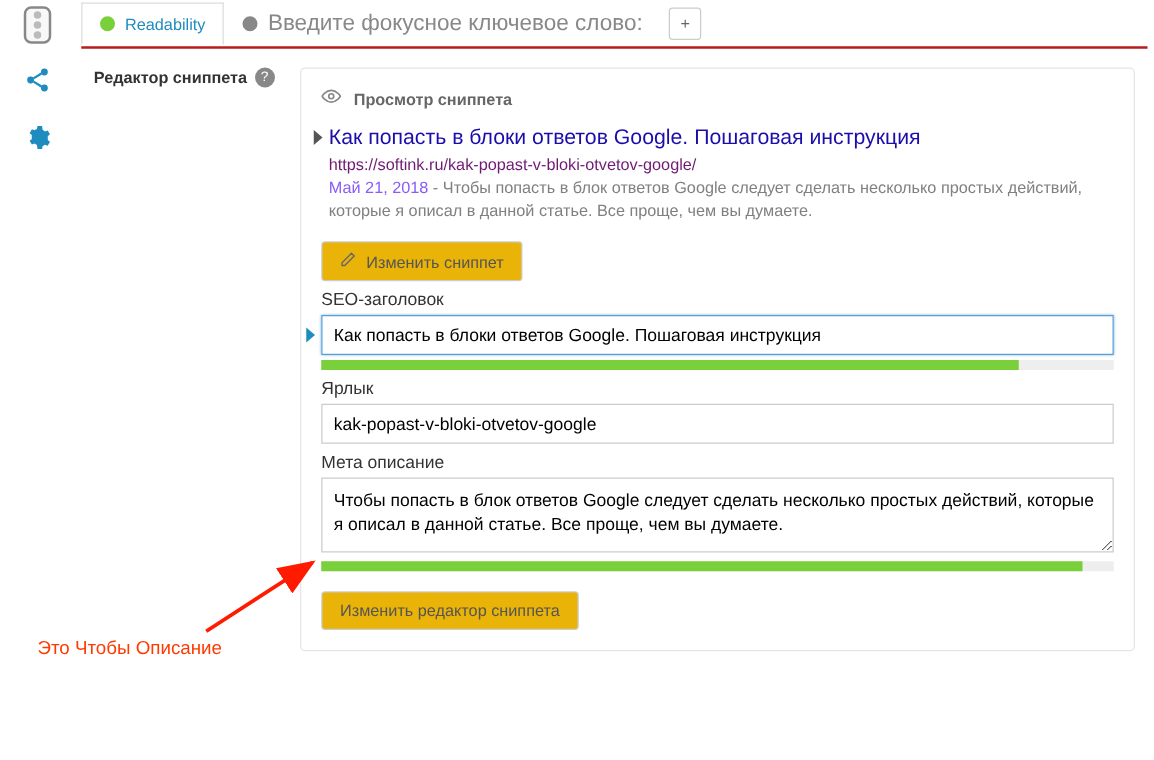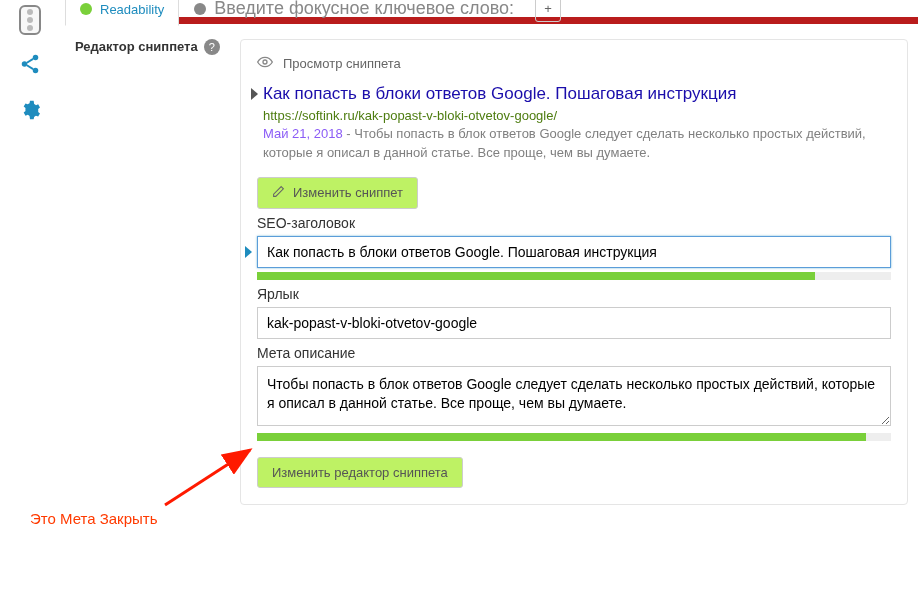--- a/index.html
+++ b/index.html
@@ -3,43 +3,43 @@
 <meta charset="utf-8">
 <style>
   * { box-sizing: border-box; margin: 0; padding: 0; }
   body { font-family: -apple-system, "Segoe UI", Arial, sans-serif; font-size: 13px; color: #555; background: #fff; width: 923px; height: 608px; position: relative; }
   .side-rail { position: absolute; left: 10px; top: 5px; width: 40px; display: flex; flex-direction: column; align-items: center; gap: 18px; }
   .traffic-icon { width: 22px; height: 30px; border: 2px solid #888; border-radius: 6px; display: flex; flex-direction: column; align-items: center; justify-content: space-evenly; background: #f8f8f8; }
   .traffic-icon span { width: 6px; height: 6px; border-radius: 50%; background: #bbb; }
   .share-icon { color: #1e8cbe; font-size: 22px; }
   .gear-icon { color: #1e8cbe; font-size: 22px; }
   .main { position: absolute; left: 65px; top: 0; right: 5px; }
-  .tabs { display: flex; align-items: center; border-bottom: 7px solid #b91c1c; height: 24px; }
+  .tabs { display: flex; align-items: center; border-bottom: 2px solid #b91c1c; height: 39px; }
   .tab { display: flex; align-items: center; gap: 8px; padding: 0 14px; height: 34px; border: 1px solid transparent; cursor: pointer; }
   .tab.active { border: 1px solid #ddd; border-bottom: 1px solid #fff; background: #fff; margin-bottom: -1px; }
   .tab-dot { width: 12px; height: 12px; border-radius: 50%; }
   .dot-green { background: #7ad03a; }
   .dot-gray { background: #888; }
   .tab-label-readability { color: #1e8cbe; font-size: 13px; }
   .tab-label-keyword { color: #888; font-size: 18px; }
   .tab-plus { width: 26px; height: 26px; border: 1px solid #ccc; border-radius: 3px; display: flex; align-items: center; justify-content: center; color: #666; cursor: pointer; margin-left: 6px; }
   .content { display: flex; padding: 15px 10px 10px 10px; gap: 15px; }
   .left-col { width: 150px; flex-shrink: 0; display: flex; align-items: flex-start; gap: 6px; }
   .left-col .lbl { font-weight: 600; color: #333; font-size: 13px; }
   .help-dot { width: 16px; height: 16px; border-radius: 50%; background: #888; color: #fff; font-size: 11px; display: flex; align-items: center; justify-content: center; cursor: default; }
   .right-col { flex: 1; border: 1px solid #e5e5e5; border-radius: 4px; padding: 14px 16px 16px 16px; }
-  .preview-head { display: flex; align-items: center; gap: 10px; color: #666; margin-bottom: 10px; }
+  .preview-head { display: flex; align-items: center; gap: 10px; color: #666; margin-bottom: 10px; font-weight: bold; }
   .eye-icon { font-size: 15px; color: #888; }
   .snippet-preview { margin: 0 0 14px 6px; position: relative; }
   .snip-caret { width:0; height:0; border-top:6px solid transparent; border-bottom:6px solid transparent; border-left:7px solid #555; position:absolute; left:-12px; top:5px; }
   .snip-title { color: #1a0dab; font-size: 17px; line-height: 1.3; }
-  .snip-url { color: #4d7c0f; font-size: 13px; margin: 3px 0 2px; }
+  .snip-url { color: #701a75; font-size: 13px; margin: 3px 0 2px; }
   .snip-desc { color: #808080; font-size: 13px; line-height: 1.45; }
   .snip-date { color: #8b5cf6; }
-  .edit-btn, .close-btn { display: inline-flex; align-items: center; gap: 8px; padding: 7px 14px; border: 1px solid #ccc; background: #bef264; color: #555; border-radius: 3px; cursor: pointer; font-size: 13px; }
+  .edit-btn, .close-btn { display: inline-flex; align-items: flex-end; gap: 8px; padding: 7px 14px; border: 1px solid #ccc; background: #eab308; color: #555; border-radius: 3px; cursor: pointer; font-size: 13px; }
   .field-block { margin-top: 6px; }
   .field-label { color: #333; margin-bottom: 5px; font-size: 14px; }
   .field-row { position: relative; }
   .active-caret { width:0; height:0; border-top:6px solid transparent; border-bottom:6px solid transparent; border-left:7px solid #1e8cbe; position:absolute; left:-12px; top:10px; }
   .field-input { width: 100%; padding: 7px 9px; border: 1px solid #ccc; font-size: 14px; font-family: inherit; }
   .field-input.focused { border: 1px solid #5b9dd9; box-shadow: 0 0 2px rgba(30,140,190,.6); }
   .textarea { width: 100%; padding: 8px 9px; border: 1px solid #ccc; font-size: 14px; font-family: inherit; line-height: 1.4; height: 60px; resize: both; }
   .progress { height: 8px; width: 100%; background: #eee; margin-top: 4px; position: relative; }
   .progress .bar { height: 100%; background: #7ad03a; }
   .close-row { margin-top: 16px; }
@@ -156,13 +156,13 @@
 </div>
 
 <svg class="arrow-svg" width="100" height="70">
   <defs>
       <marker id="ah" markerWidth="10" markerHeight="8" refX="9" refY="4" orient="auto">
         <polygon points="0 0, 10 4, 0 8" fill="#ff1a00"></polygon>
       </marker>
     </defs>
   <line x1="5" y1="65" x2="90" y2="10" stroke="#ff1a00" stroke-width="3" marker-end="url(#ah)"></line>
 </svg>
-<div class="annot">Это Мета Закрыть</div>
+<div class="annot">Это Чтобы Описание</div>
 
 </body></html>

